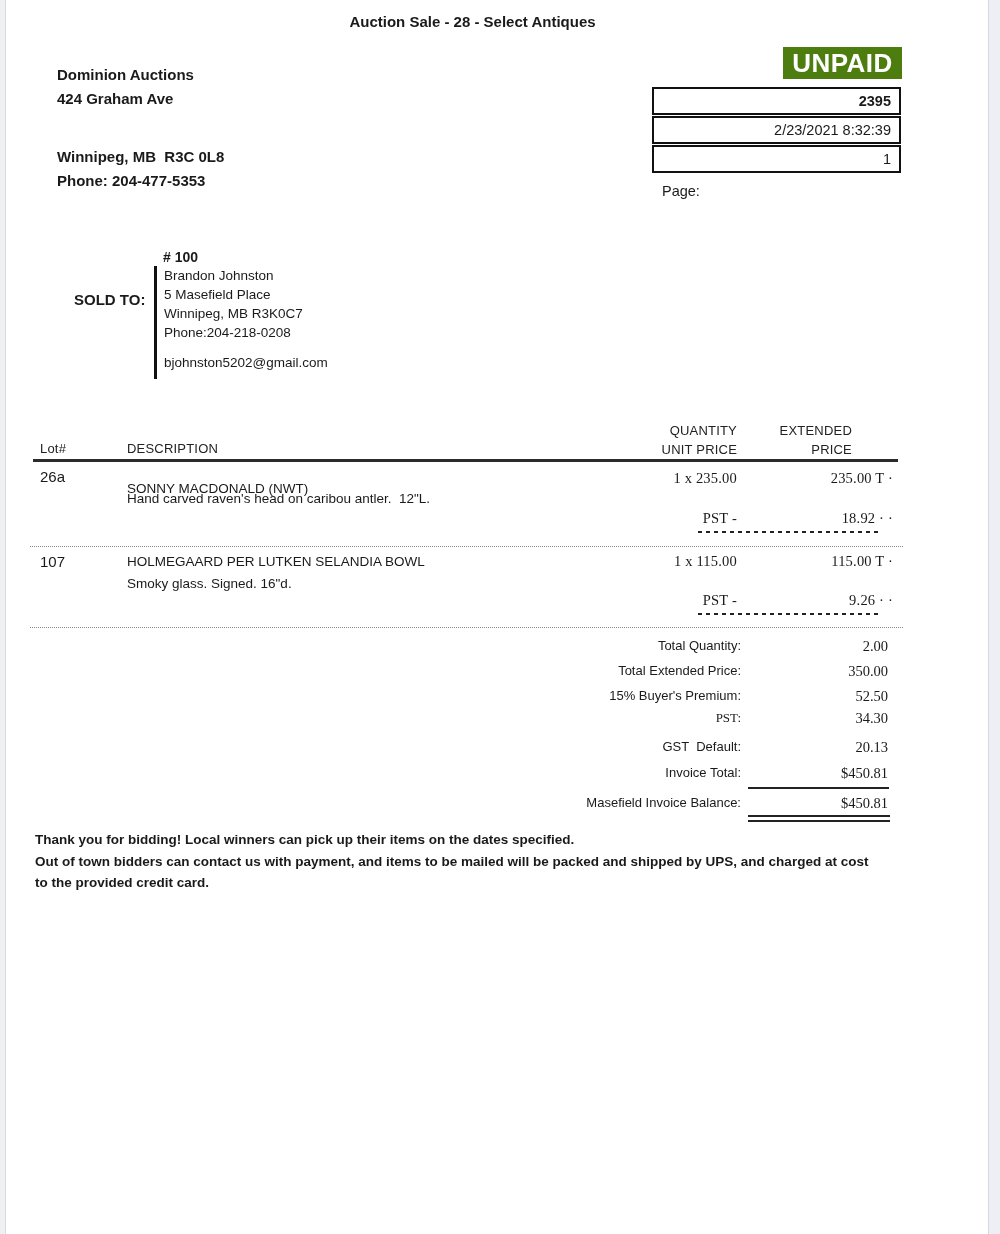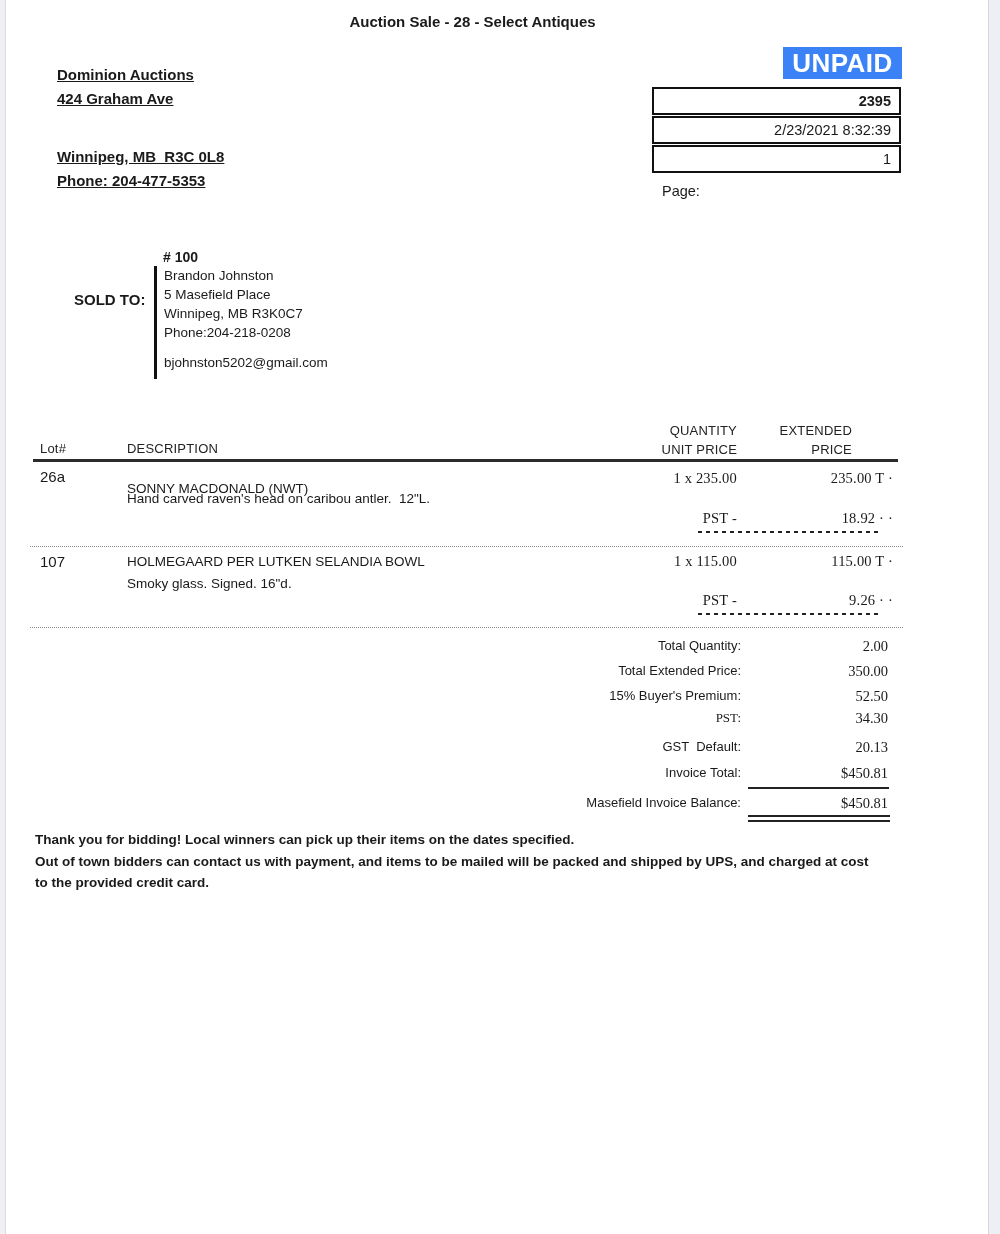--- a/index.html
+++ b/index.html
@@ -11,21 +11,21 @@
   .b{font-weight:bold;}
   .mono{font-family:Liberation Serif, serif;}
   .right{text-align:right;}
   .center{text-align:center;}
 
   
   .edge-left{position:absolute;left:0;top:0;width:5px;height:1234px;background:#eef0f4;border-right:1px solid #d9dbe1;}
   .edge-right{position:absolute;right:0;top:0;width:11px;height:1234px;background:#edeff4;border-left:1px solid #d6d8de;}
 
   .title{top:13px;left:0;width:945px;font-size:15px;}
-  .seller{left:57px;font-size:15px;text-decoration:underline;}
+  .seller{left:57px;font-size:15px;}
 
   .stamp{left:783px;top:47px;width:119px;height:32px;line-height:32px;
          font-size:26px;letter-spacing:.5px;color:#fff;text-align:center;font-weight:bold;}
 
   .ibox{left:652px;width:245px;height:24px;border:2px solid #111;background:#fff;
         font-size:14.5px;line-height:24px;}
   .ibox .lbl{position:absolute;left:8px;top:0;margin-top:32px;}
   .ibox .val{position:absolute;right:8px;top:0;}
 
   .soldto-bar{left:154px;top:266px;width:3px;height:113px;background:#111;}
@@ -57,21 +57,21 @@
 <div class="edge-left"></div>
 <div class="edge-right"></div>
 
 <div class="abs title center b">Auction Sale - 28 - Select Antiques</div>
 
 <div class="abs seller b" style="top:66px">Dominion Auctions</div>
 <div class="abs seller b" style="top:90px">424 Graham Ave</div>
 <div class="abs seller b" style="top:148px">Winnipeg, MB  R3C 0L8</div>
 <div class="abs seller b" style="top:172px">Phone: 204-477-5353</div>
 
-<div class="abs stamp" style="background:#3b82f6">UNPAID</div>
+<div class="abs stamp" style="background:#4d7c0f">UNPAID</div>
 
 <div class="abs ibox" style="top:87px">
   <span class="lbl">Invoice #:</span>
   <span class="val b">2395</span>
 </div>
 <div class="abs ibox" style="top:116px">
   <span class="lbl">Date:</span>
   <span class="val">2/23/2021 8:32:39</span>
 </div>
 <div class="abs ibox" style="top:145px">

